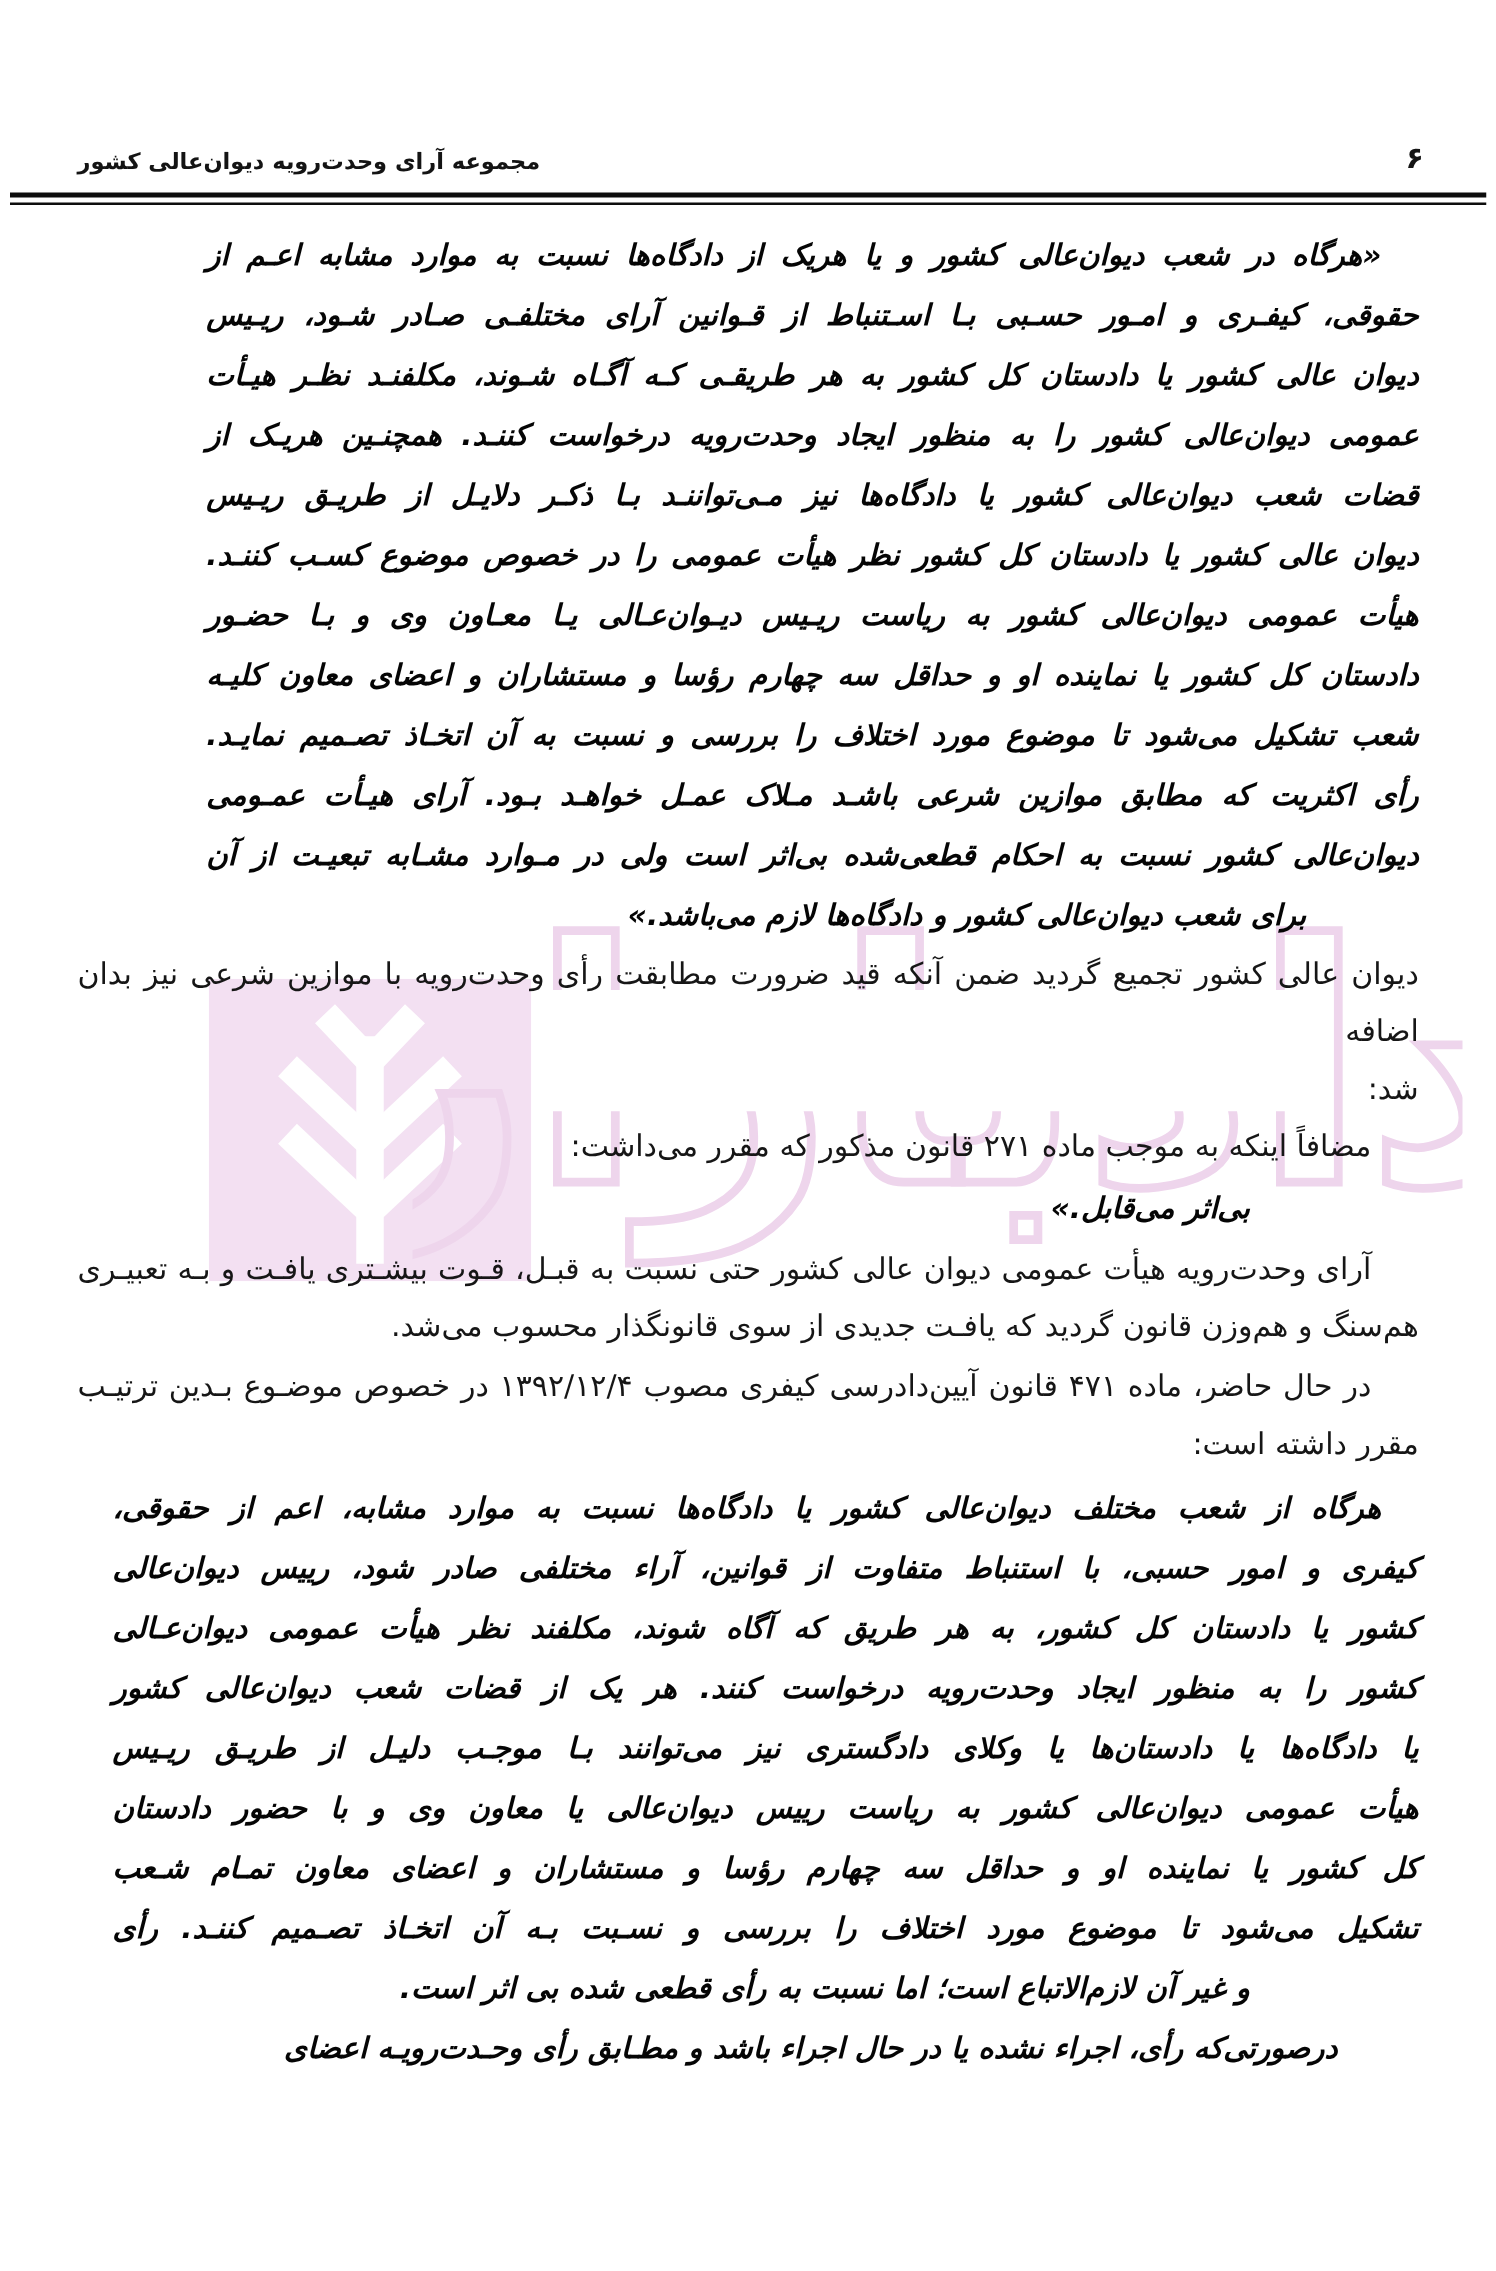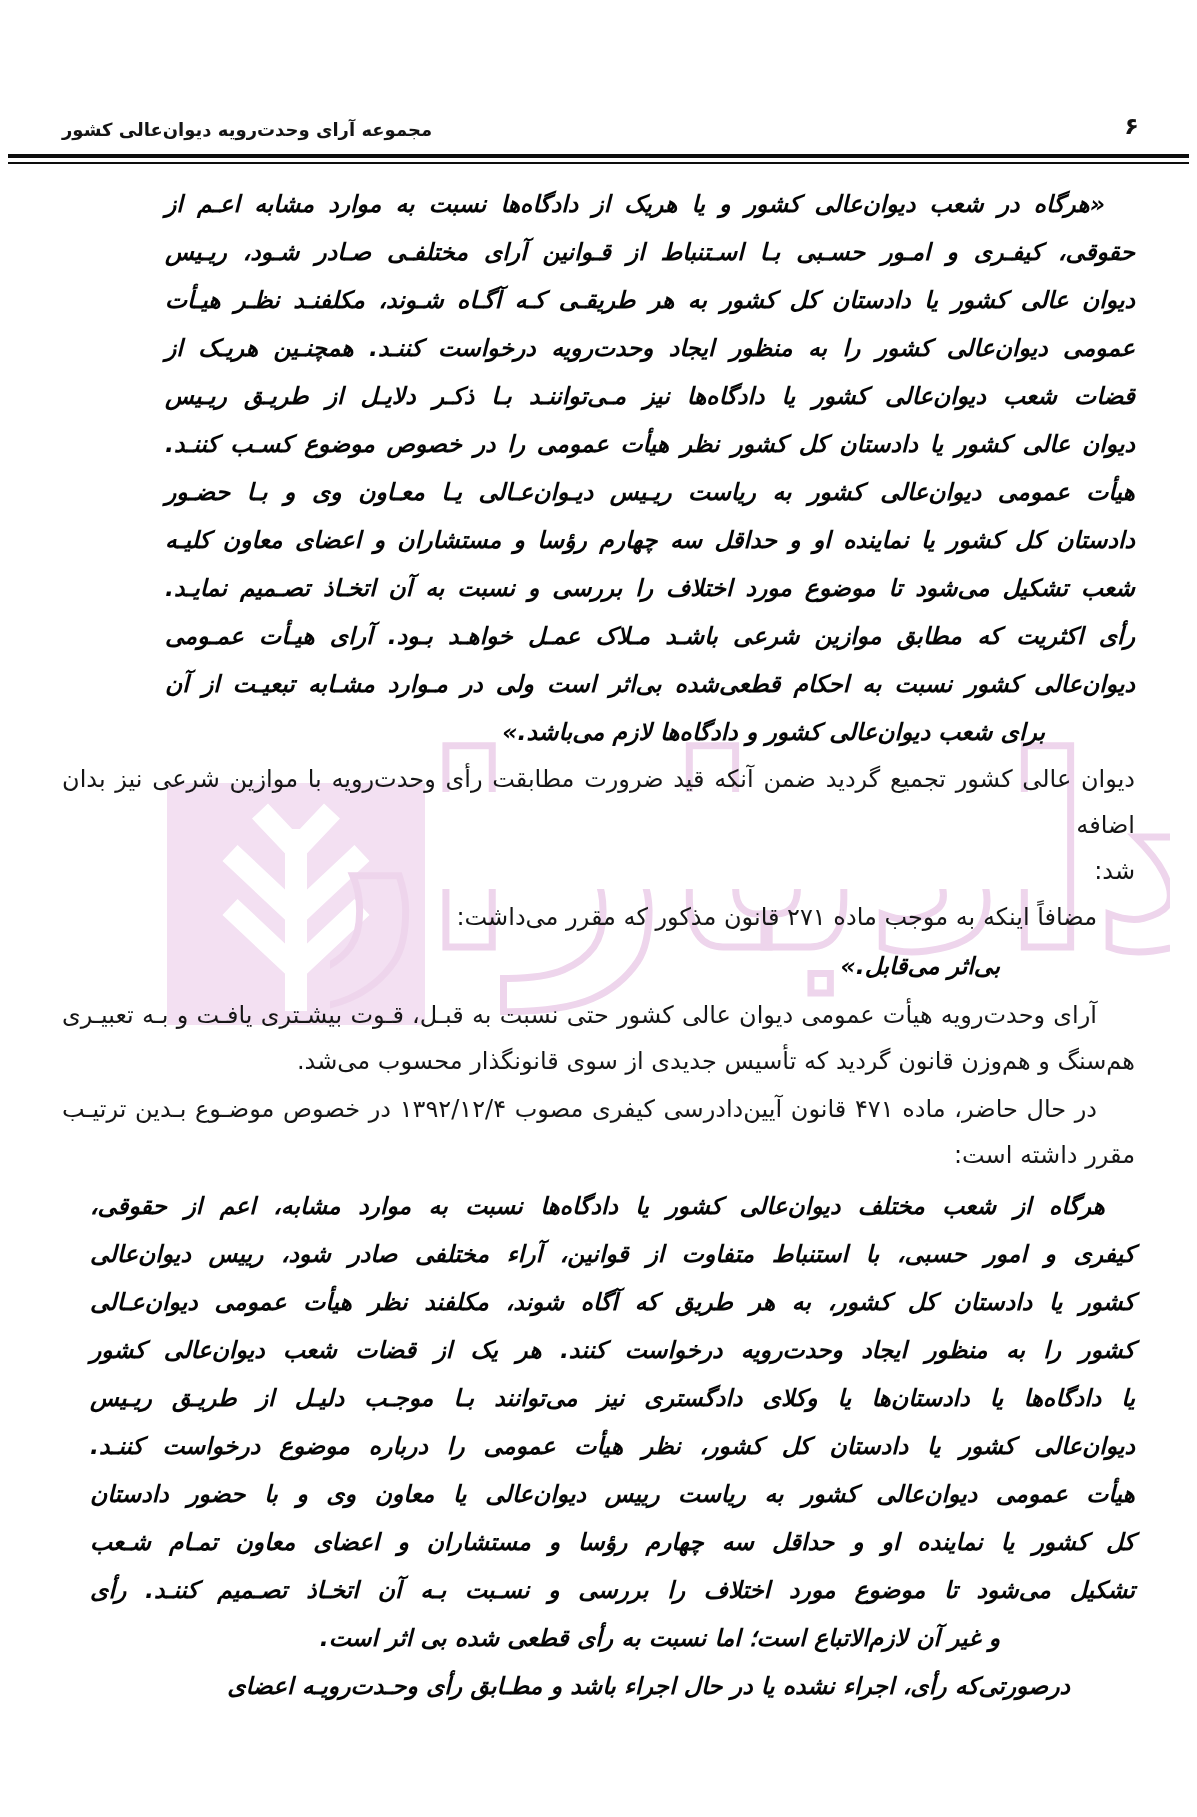--- a/index.html
+++ b/index.html
@@ -131,33 +131,32 @@
         <div class="body-line align-right">شد:</div>
       </div>
       <div class="block  block-2">
         <div class="body-line align-right" style="text-indent: 38px;">مضافاً اینکه به موجب ماده ۲۷۱ قانون مذکور که مقرر می‌داشت:</div>
       </div>
       <div class="block q1 block-3">
         <div class="quote-line align-right" style="padding-right: 135px;">بی‌اثر می‌قابل.»</div>
       </div>
       <div class="block  block-4">
         <div class="body-line align-just" style="text-indent: 38px;">آرای وحدت‌رویه هیأت عمومی دیوان عالی کشور حتی نسبت به قبـل، قـوت بیشـتری یافـت و بـه تعبیـری</div>
-        <div class="body-line align-right">هم‌سنگ و هم‌وزن قانون گردید که تأسیس جدیدی از سوی قانونگذار محسوب می‌شد.</div>
+        <div class="body-line align-right">هم‌سنگ و هم‌وزن قانون گردید که یافـت جدیدی از سوی قانونگذار محسوب می‌شد.</div>
       </div>
       <div class="block  block-5">
         <div class="body-line align-just" style="text-indent: 38px;">در حال حاضر، ماده ۴۷۱ قانون آیین‌دادرسی کیفری مصوب ۱۳۹۲/۱۲/۴ در خصوص موضـوع بـدین ترتیـب</div>
         <div class="body-line align-right">مقرر داشته است:</div>
       </div>
       <div class="block q3 block-6">
         <div class="quote-line align-just" style="text-indent: 30px;">هرگاه از شعب مختلف دیوان‌عالی کشور یا دادگاه‌ها نسبت به موارد مشابه، اعم از حقوقی،</div>
         <div class="quote-line align-just">کیفری و امور حسبی، با استنباط متفاوت از قوانین، آراء مختلفی صادر شود، رییس دیوان‌عالی</div>
         <div class="quote-line align-just">کشور یا دادستان کل کشور، به هر طریق که آگاه شوند، مکلفند نظر هیأت عمومی دیوان‌عـالی</div>
         <div class="quote-line align-just">کشور را به منظور ایجاد وحدت‌رویه درخواست کنند. هر یک از قضات شعب دیوان‌عالی کشور</div>
         <div class="quote-line align-just">یا دادگاه‌ها یا دادستان‌ها یا وکلای دادگستری نیز می‌توانند بـا موجـب دلیـل از طریـق ریـیس</div>
-        <div class="quote-line align-just">دیوان‌عالی کشور یا دادستان کل کشور، نظر هیأت عمومی را درباره موضوع درخواست کننـد.</div>
         <div class="quote-line align-just">هیأت عمومی دیوان‌عالی کشور به ریاست رییس دیوان‌عالی یا معاون وی و با حضور دادستان</div>
         <div class="quote-line align-just">کل کشور یا نماینده او و حداقل سه چهارم رؤسا و مستشاران و اعضای معاون تمـام شـعب</div>
         <div class="quote-line align-just">تشکیل می‌شود تا موضوع مورد اختلاف را بررسی و نسـبت بـه آن اتخـاذ تصـمیم کننـد. رأی</div>
         <div class="quote-line align-right" style="padding-right: 135px;">و غیر آن لازم‌الاتباع است؛ اما نسبت به رأی قطعی شده بی اثر است.</div>
         <div class="quote-line align-right" style="padding-right: 65px;">درصورتی‌که رأی، اجراء نشده یا در حال اجراء باشد و مطـابق رأی وحـدت‌رویـه اعضای</div>
       </div>
     </div>
 
 </div>
 

